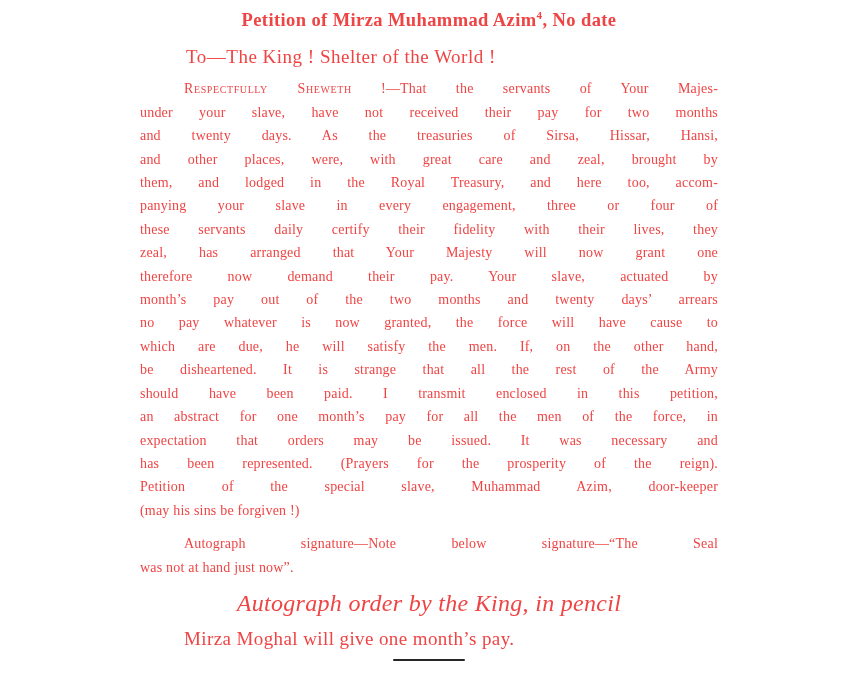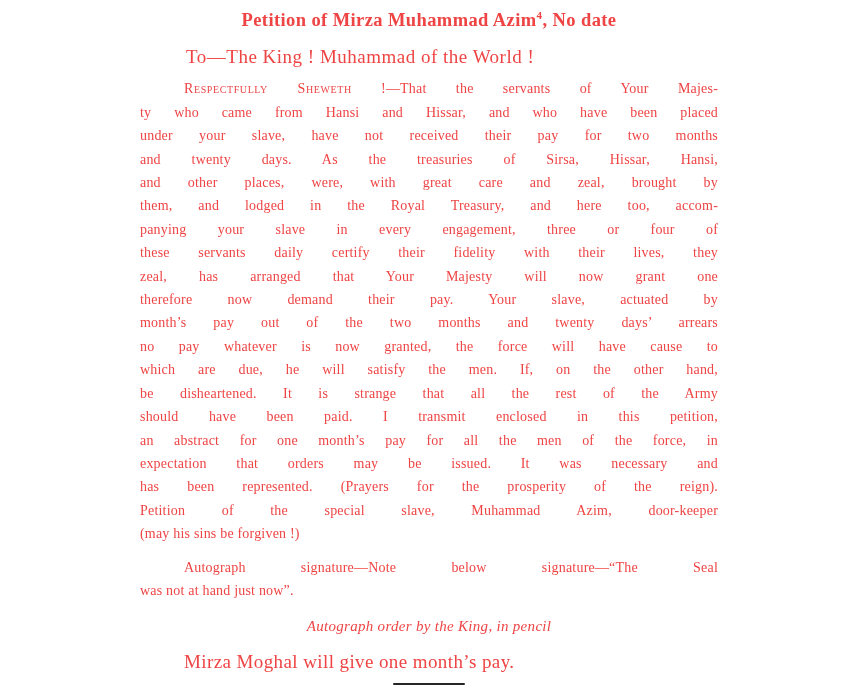--- a/index.html
+++ b/index.html
@@ -57,21 +57,21 @@
   .smallcaps {
     font-variant: small-caps;
     letter-spacing: 0.6px;
   }
   .autograph-note {
     margin-top: 10px;
     font-family: Liberation Serif, serif;
   }
   .order-caption {
     font-style: italic;
-    font-size: 15px;
+    font-size: 24px;
     line-height: 23px;
     text-align: center;
     letter-spacing: 0.3px;
     margin-top: 13px;
   }
   .king-order {
     font-size: 19px;
     line-height: 23.4px;
     letter-spacing: 0.4px;
     text-indent: 44px;
@@ -86,26 +86,25 @@
   }
 </style>
 </head>
 <body>
 
 <div class="page">
   <div class="content">
 
     <h1 class="title"><span>Petition of Mirza Muhammad Azim</span><sup>4</sup><span>, No date</span></h1>
 
-    <p class="salutation">To—The King ! Muhammad of the World !</p>
+    <p class="salutation">To—The King ! Shelter of the World !</p>
 
     <div class="petition-body">
       <div class="line just indent"><span class="smallcaps">Respectfully Sheweth</span><span> !—That the servants of Your Majes-</span></div>
       <div>
-          <div class="line just">ty who came from Hansi and Hissar, and who have been placed</div>
           <div class="line just">under your slave, have not received their pay for two months</div>
           <div class="line just">and twenty days. As the treasuries of Sirsa, Hissar, Hansi,</div>
           <div class="line just">and other places, were, with great care and zeal, brought by</div>
           <div class="line just">them, and lodged in the Royal Treasury, and here too, accom-</div>
           <div class="line just">panying your slave in every engagement, three or four of</div>
           <div class="line just">these servants daily certify their fidelity with their lives, they</div>
           <div class="line just">zeal, has arranged that Your Majesty will now grant one</div>
           <div class="line just">therefore now demand their pay. Your slave, actuated by</div>
           <div class="line just">month’s pay out of the two months and twenty days’ arrears</div>
           <div class="line just">no pay whatever is now granted, the force will have cause to</div>

